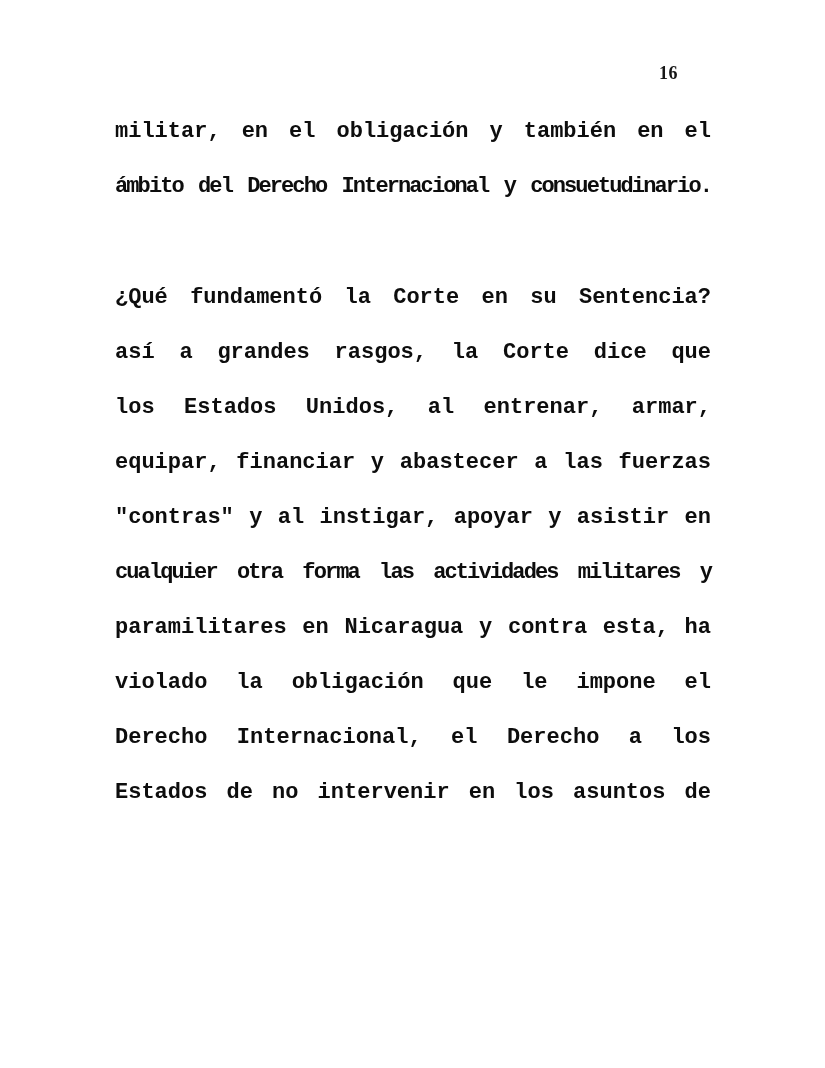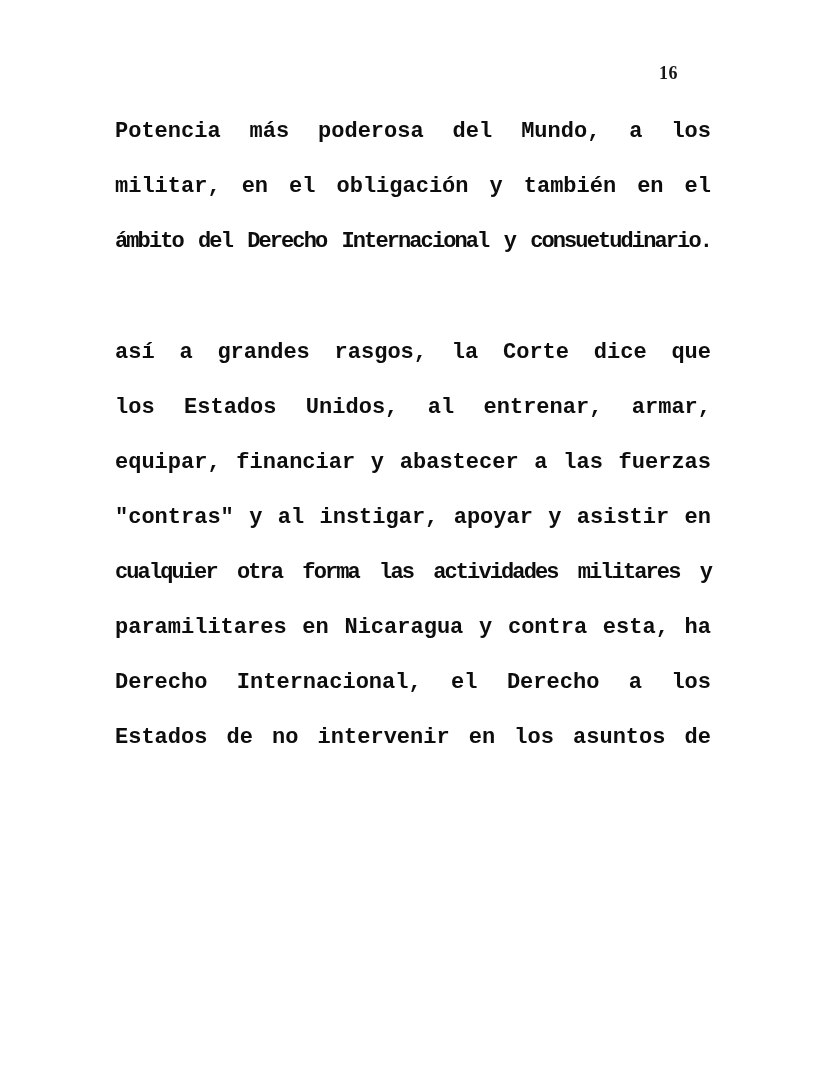--- a/index.html
+++ b/index.html
@@ -63,30 +63,31 @@
 </head>
 <body>
 
 <div class="page">
 
   <div class="page-number">16</div>
 
   <div class="content">
 
     <div class="paragraph">
-      <div class="line">Potencia más poderosa del Mundo, a los</div>
       <div class="line">militar, en el obligación y también en el</div>
       <div class="line condensed">ámbito del Derecho Internacional y consuetudinario.</div>
     </div>
 
     <div class="paragraph">
+      <div class="line">¿Qué fundamentó la Corte en su Sentencia?</div>
       <div class="line">así a grandes rasgos, la Corte dice que</div>
       <div class="line">los Estados Unidos, al entrenar, armar,</div>
       <div class="line">equipar, financiar y abastecer a las fuerzas</div>
       <div class="line">"contras" y al instigar, apoyar y asistir en</div>
       <div class="line condensed">cualquier otra forma las actividades militares y</div>
       <div class="line">paramilitares en Nicaragua y contra esta, ha</div>
+      <div class="line">violado la obligación que le impone el</div>
       <div class="line">Derecho Internacional, el Derecho a los</div>
       <div class="line">Estados de no intervenir en los asuntos de</div>
     </div>
 
   </div>
 </div>
 
 </body></html>

